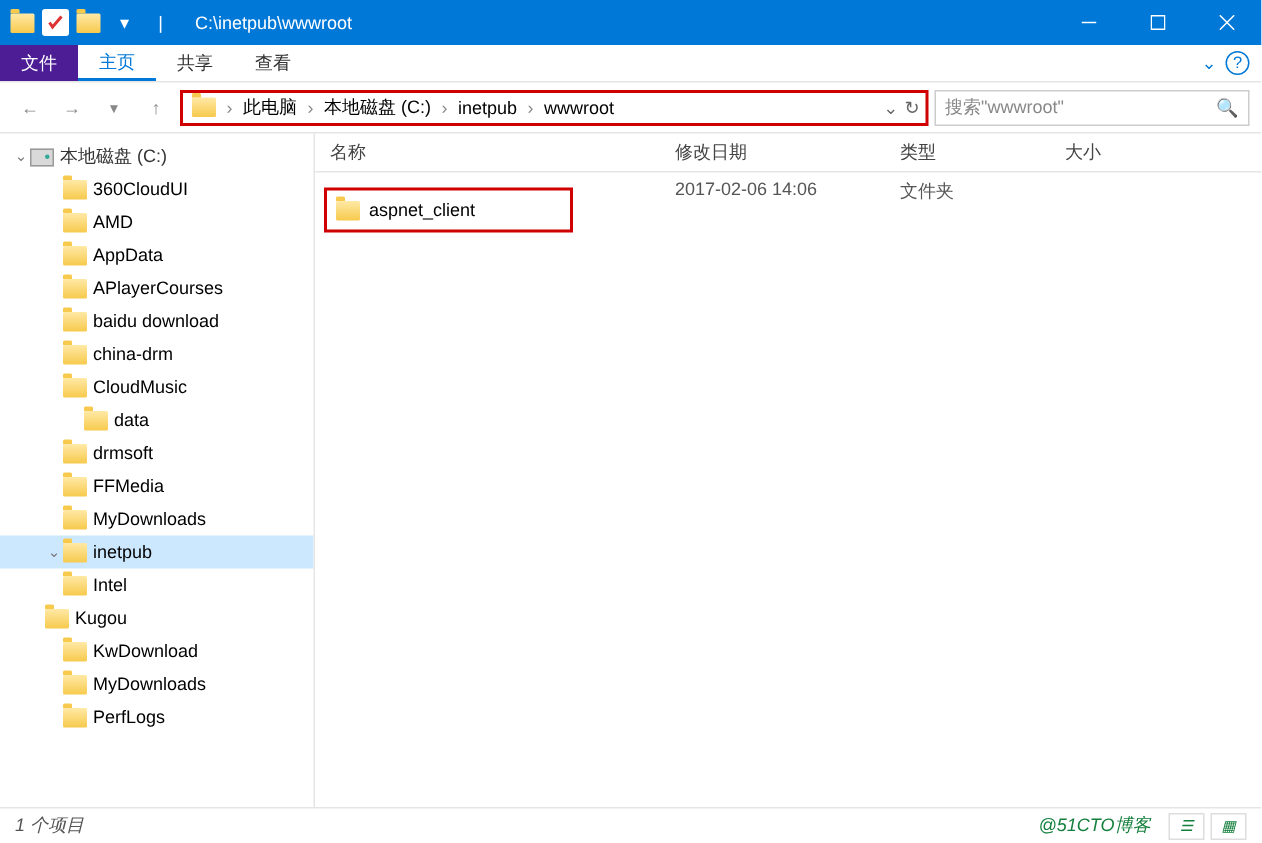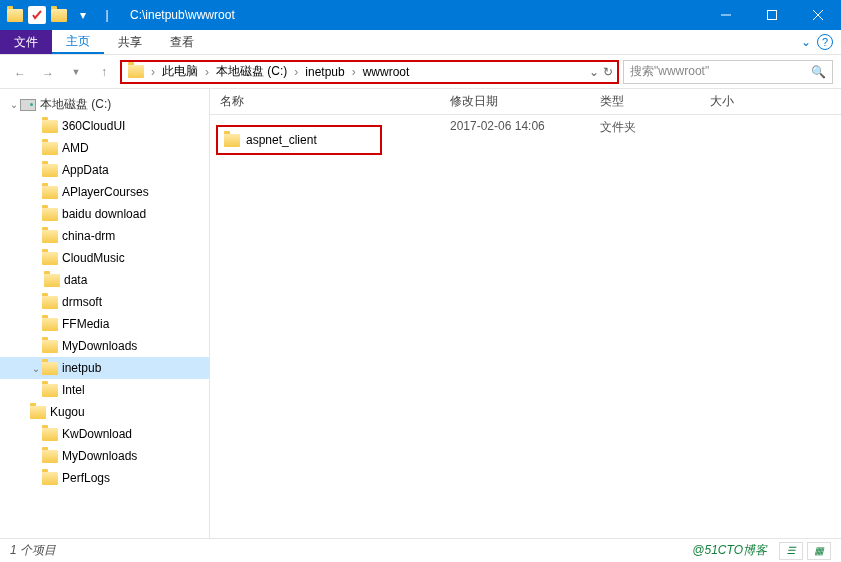--- a/index.html
+++ b/index.html
@@ -170,21 +170,21 @@
         <div class="tree-node" style="padding-left: 30px;">
           <span class="exp"></span>
           <span class="fld"></span>
           <span class="lbl">china-drm</span>
         </div>
         <div class="tree-node" style="padding-left: 30px;">
           <span class="exp"></span>
           <span class="fld"></span>
           <span class="lbl">CloudMusic</span>
         </div>
-        <div class="tree-node" style="padding-left: 32px;">
+        <div class="tree-node" style="padding-left: 44px;">
           <span class="exp"></span>
           <span class="fld"></span>
           <span class="lbl">data</span>
         </div>
         <div class="tree-node" style="padding-left: 30px;">
           <span class="exp"></span>
           <span class="fld"></span>
           <span class="lbl">drmsoft</span>
         </div>
         <div class="tree-node" style="padding-left: 30px;">

